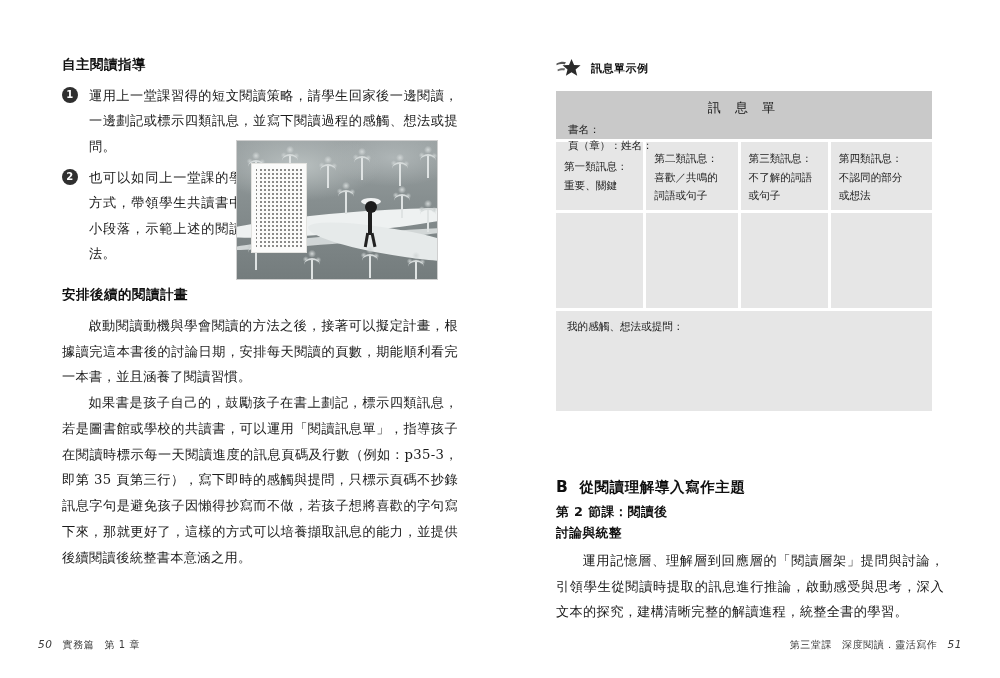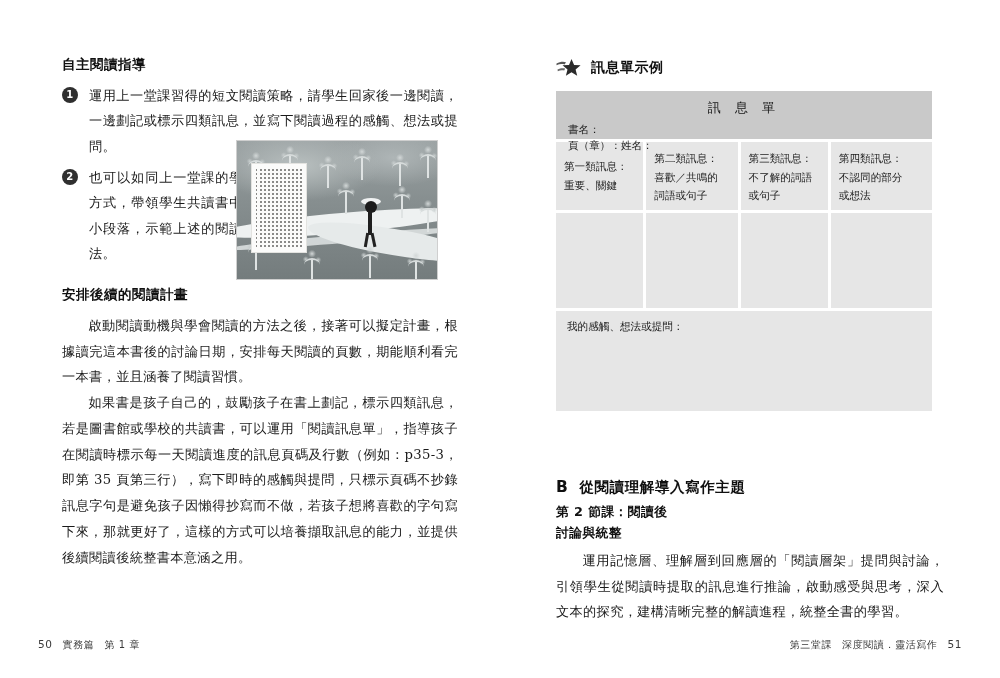--- a/index.html
+++ b/index.html
@@ -244,21 +244,21 @@
   .star-head {
     display: flex;
     align-items: center;
     gap: 9px;
     margin-bottom: 13px;
   }
   .star-icon { flex: 0 0 auto; display: block; }
   .star-head .star-label {
     font-family: "DejaVu Sans", "Liberation Sans", sans-serif;
     font-weight: bold;
-    font-size: 14px;
+    font-size: 11px;
     letter-spacing: 0.5px;
     color: #111;
   }
 
   .form-table {
     width: 376px;
     border-collapse: separate;
     border-spacing: 0;
   }
   .form-head {
@@ -372,21 +372,21 @@
     font-family: "DejaVu Sans", "Liberation Sans", sans-serif;
     font-size: 10px;
     color: #3a3a3a;
     letter-spacing: 0.6px;
     display: flex;
     gap: 10px;
     align-items: baseline;
   }
   .footer-left { left: 38px; }
   .footer-right { right: 38px; }
-  .folio { font-size: 10.5px; }
+  .folio { font-size: 10.5px; font-style: italic; }
 </style>
 </head>
 <body>
 
 <div class="spread">
 
   <div class="page page-left">
 
     <div class="content">
       <h2 class="sec-head">自主閱讀指導</h2>

